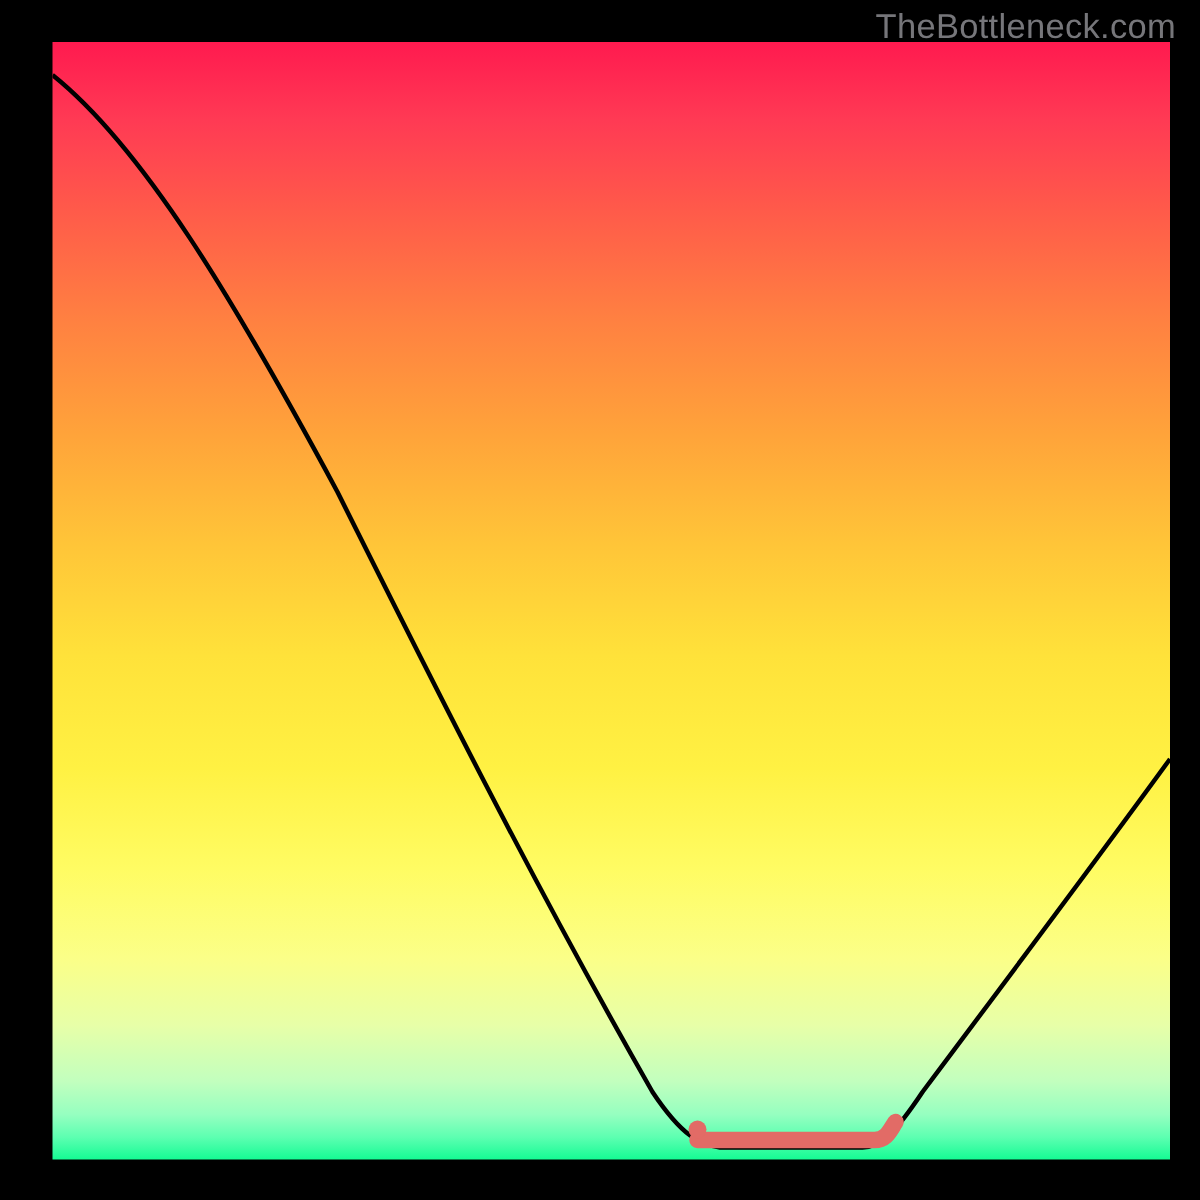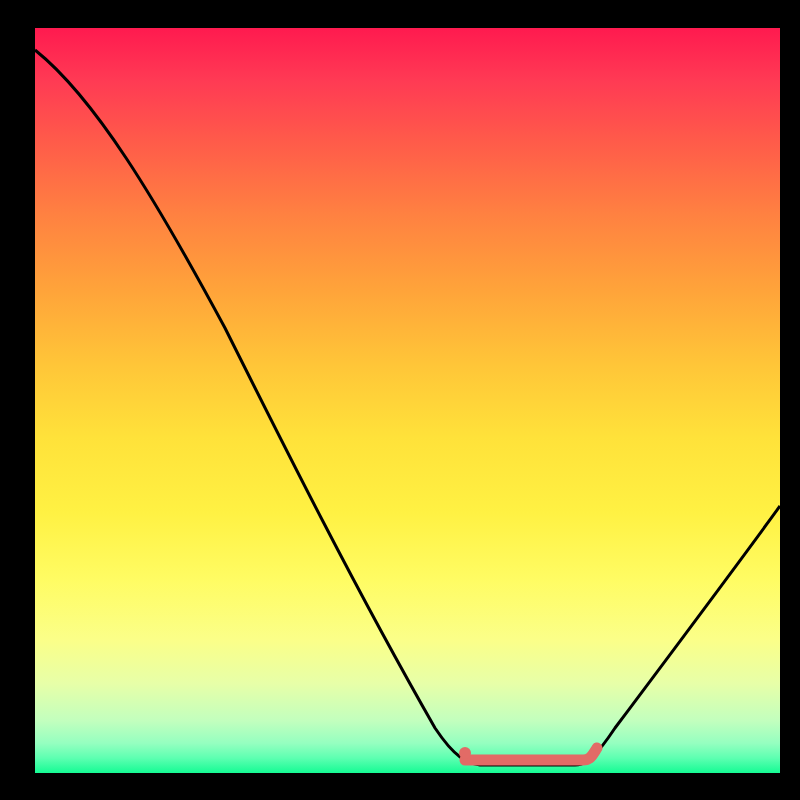--- a/index.html
+++ b/index.html
@@ -47,13 +47,14 @@
          C 60 70, 120 170, 190 300
          C 250 420, 320 560, 400 700
          C 420 730, 432 735, 445 737
          L 540 737
          C 552 737, 562 727, 580 700
          C 640 620, 700 540, 745 478" fill="none" stroke="#000" stroke-width="3"></path>
     <path d="M 430 732 L 548 732 C 556 732, 558 726, 562 720" fill="none" stroke="#e26b66" stroke-width="11" stroke-linecap="round"></path>
     <circle cx="430" cy="725" r="6" fill="#e26b66"></circle>
   </svg>
 
+  <div class="watermark">TheBottleneck.com</div>
 </div>
 
 </body></html>

